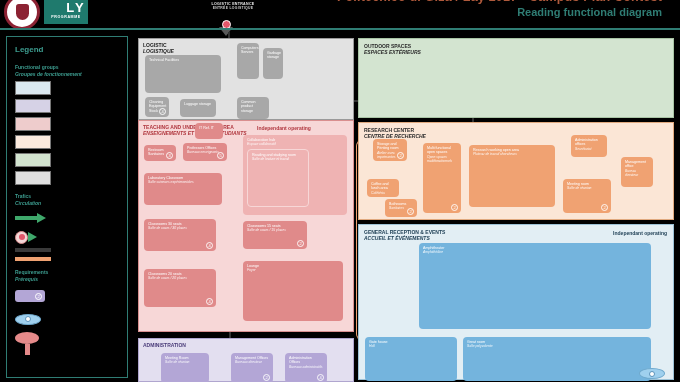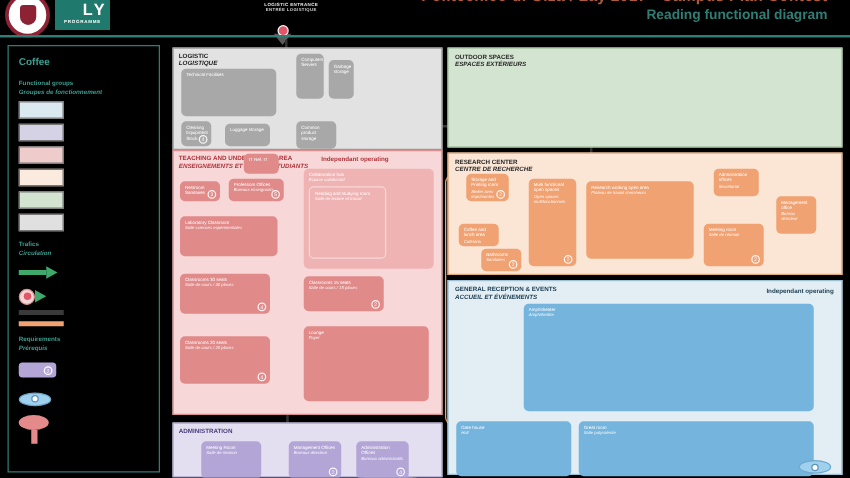--- a/index.html
+++ b/index.html
@@ -143,21 +143,21 @@
     <div class="l1">LOGISTIC ENTRANCE</div>
     <div class="l2">ENTRÉE LOGISTIQUE</div>
   </div>
   <div class="ent-marker">
     <div class="ent-cone"></div>
     <div class="dot"></div>
   </div>
   <div class="hrule"></div>
 
   <div class="legend">
-    <h2>Coffee</h2>
+    <h2>Legend</h2>
     <div class="lg-head">
       <div>Functional groups</div>
       <div class="fr">Groupes de fonctionnement</div>
     </div>
     <div id="sw-list">
         <div class="sw" style="background: rgb(219, 233, 240);"></div>
         <div class="sw" style="background: rgb(214, 210, 230);"></div>
         <div class="sw" style="background: rgb(238, 204, 204);"></div>
         <div class="sw" style="background: rgb(251, 234, 222);"></div>
         <div class="sw" style="background: rgb(211, 228, 208);"></div>

